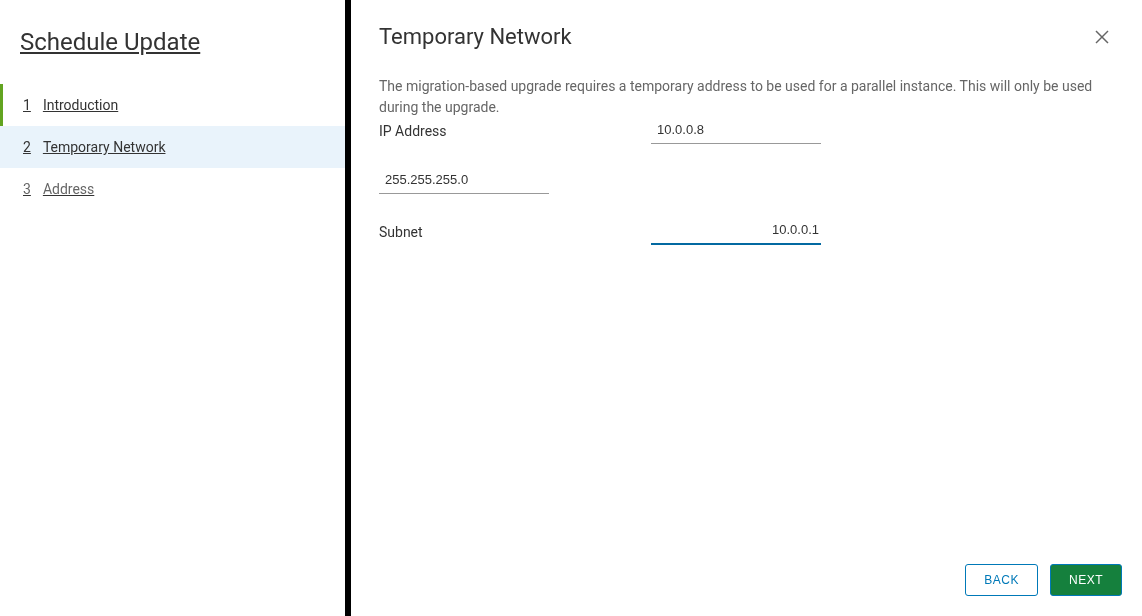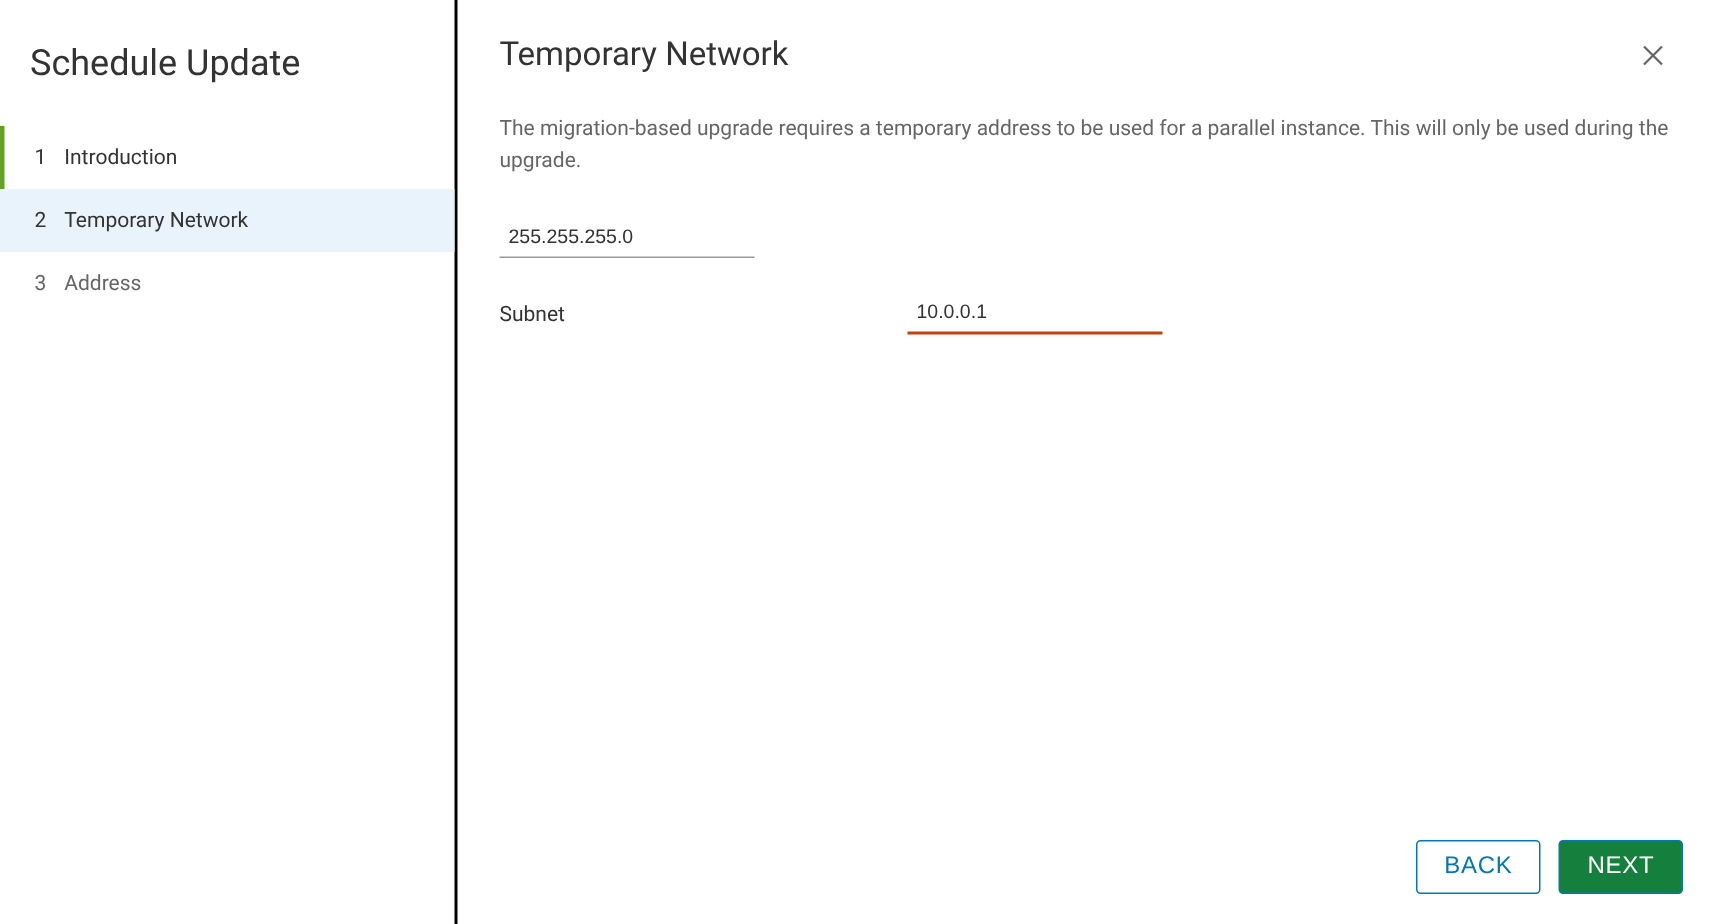--- a/index.html
+++ b/index.html
@@ -14,23 +14,24 @@
       width: 1142px;
       height: 616px;
       overflow: hidden;
     }
     .container {
       display: flex;
       width: 100%;
       height: 100%;
     }
     .sidebar {
-      width: 305px;
-      border-right: 2px solid #000000;
+      width: 351px;
+      border-right: 6px solid #000000;
       padding: 28px 0 0 0;
+      text-decoration: underline;
     }
     .sidebar-title {
       font-size: 24px;
       font-weight: 400;
       color: #333;
       padding: 0 20px 28px 20px;
     }
     .step-list {
       list-style: none;
     }
@@ -79,21 +80,20 @@
       padding: 4px;
     }
     .main-body {
       padding: 24px 28px 0 28px;
       flex: 1;
     }
     .description {
       font-size: 14px;
       color: #666;
       line-height: 1.5;
-      margin-bottom: 28px;
     }
     .form-row {
       display: flex;
       align-items: center;
       margin-bottom: 24px;
     }
     .form-label {
       width: 272px;
       font-size: 14px;
       color: #333;
@@ -102,31 +102,32 @@
       width: 170px;
       border: none;
       border-bottom: 1px solid #999;
       padding: 4px 2px 6px 6px;
       font-size: 13px;
       color: #333;
       outline: none;
       background: transparent;
     }
     .form-input.focused {
-      border-bottom: 2px solid #c2410c;
+      border-bottom: 2px solid #0369a1;
+      text-align: right;
     }
     .footer {
       display: flex;
       justify-content: flex-end;
       gap: 12px;
       padding: 16px 20px 20px 20px;
     }
     .btn {
       padding: 8px 18px;
-      font-size: 16px;
+      font-size: 12px;
       font-weight: 500;
       letter-spacing: 0.5px;
       border-radius: 3px;
       cursor: pointer;
       text-transform: uppercase;
     }
     .btn-outline {
       background: #fff;
       border: 1px solid #0079b8;
       color: #0079b8;
@@ -166,20 +167,24 @@
         <svg width="16" height="16" viewBox="0 0 16 16" fill="none" stroke="#666" stroke-width="1.5">
           <line x1="2" y1="2" x2="14" y2="14"></line>
           <line x1="14" y1="2" x2="2" y2="14"></line>
         </svg>
       </span>
     </div>
 
     <div class="main-body">
       <p class="description">The migration-based upgrade requires a temporary address to be used for a parallel instance. This will only be used during the upgrade.</p>
 
+      <div class="form-row">
+        <label class="form-label">IP Address</label>
+        <input type="text" class="form-input" value="10.0.0.8" style="">
+      </div>
 
       <div class="form-row">
         <input type="text" class="form-input" value="255.255.255.0" style="">
       </div>
 
       <div class="form-row">
         <label class="form-label">Subnet</label>
         <input type="text" class="form-input focused" value="10.0.0.1" style="">
       </div>
     </div>

